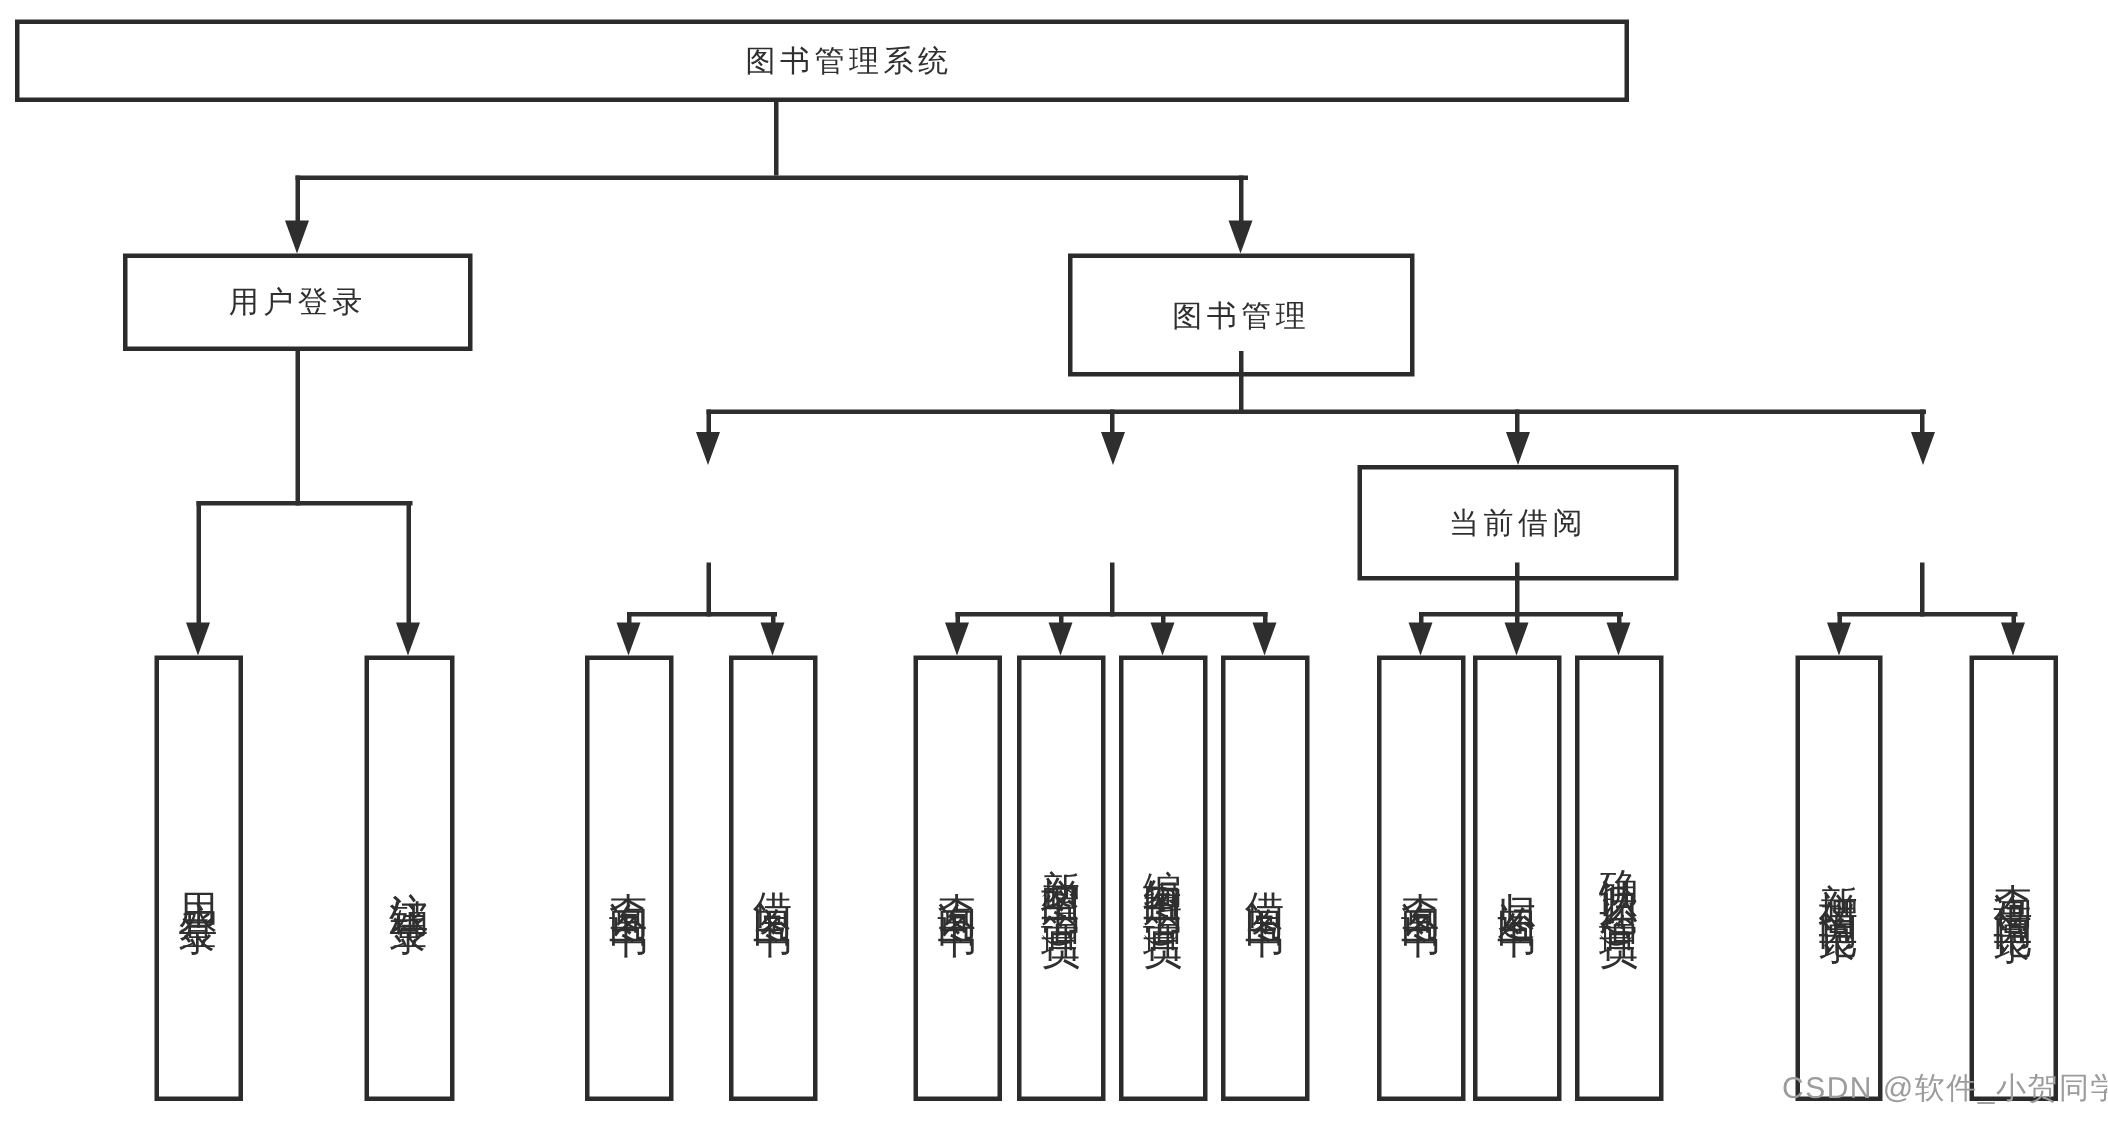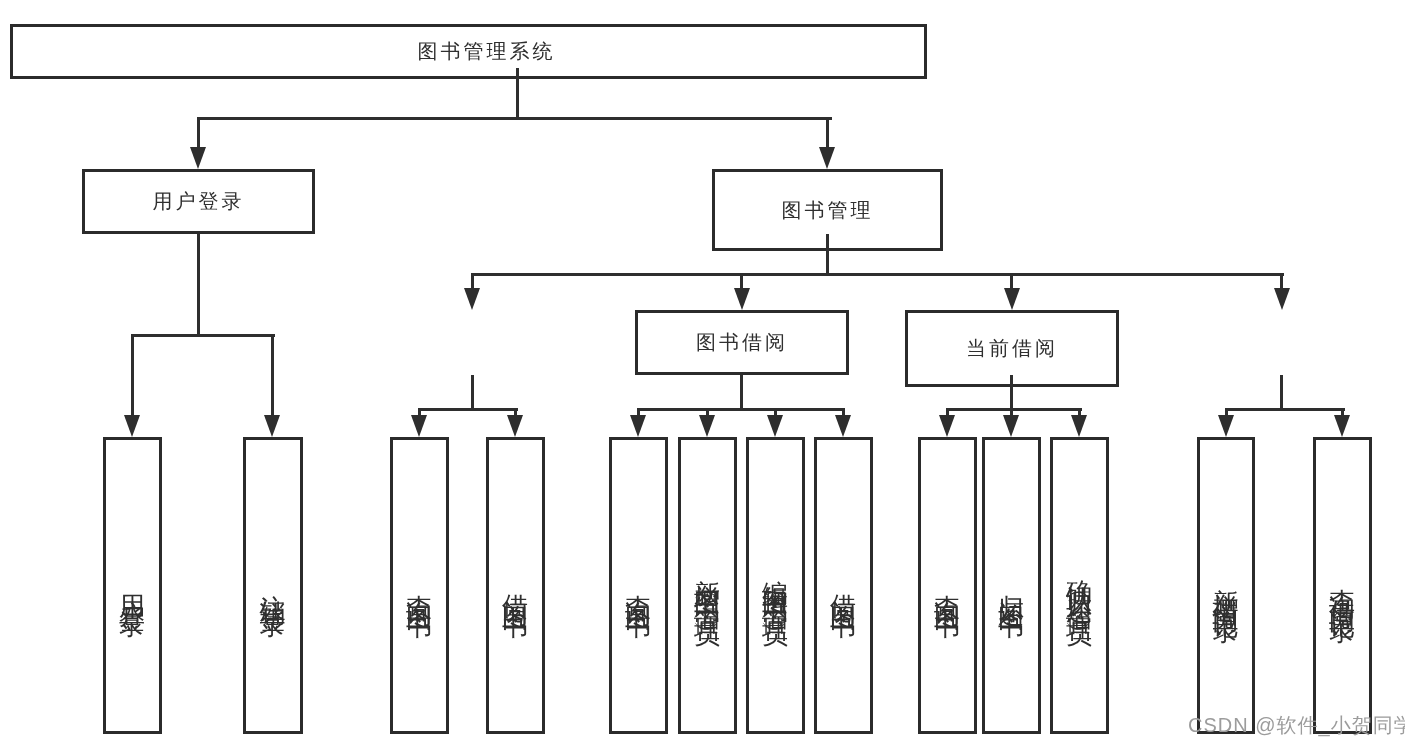--- a/index.html
+++ b/index.html
@@ -54,21 +54,21 @@
     color: #9c9c9c;
     z-index: 5;
     white-space: nowrap;
   }
 </style>
 </head>
 <body>
 
 <div id="canvas">
 
-  <div class="box" style="left:10px; top:24px; width:917px; height:55px;padding-left:36px;">
+  <div class="box" style="left:10px; top:13px; width:1076px; height:55px;padding-left:36px;">
     <span class="hlabel">图书管理系统</span>
   </div>
 
   <div class="line" style="left:516px; top:68px; width:3px; height:49px;"></div>
   <div class="line" style="left:197px; top:117px; width:635px; height:3px;"></div>
   <div class="line" style="left:197px; top:117px; width:3px; height:32px;"></div>
   <div class="arrow" style="left:190px; top:147px;"></div>
   <div class="line" style="left:826px; top:117px; width:3px; height:32px;"></div>
   <div class="arrow" style="left:819px; top:147px;"></div>
 
@@ -90,23 +90,20 @@
   <div class="line" style="left:471px; top:273px; width:813px; height:3px;"></div>
   <div class="line" style="left:471px; top:273px; width:3px; height:17px;"></div>
   <div class="arrow" style="left:464px; top:288px;"></div>
   <div class="line" style="left:740px; top:273px; width:3px; height:17px;"></div>
   <div class="arrow" style="left:734px; top:288px;"></div>
   <div class="line" style="left:1010px; top:273px; width:3px; height:17px;"></div>
   <div class="arrow" style="left:1004px; top:288px;"></div>
   <div class="line" style="left:1280px; top:273px; width:3px; height:17px;"></div>
   <div class="arrow" style="left:1274px; top:288px;"></div>
 
-  <div class="box" style="left:635px; top:310px; width:214px; height:65px;">
-    <span class="hlabel">图书借阅</span>
-  </div>
   <div class="box" style="left:905px; top:310px; width:214px; height:77px;">
     <span class="hlabel">当前借阅</span>
   </div>
 
   <div class="line" style="left:471px; top:375px; width:3px; height:36px;"></div>
   <div class="line" style="left:418px; top:408px; width:100px; height:3px;"></div>
   <div class="line" style="left:418px; top:408px; width:3px; height:9px;"></div>
   <div class="arrow" style="left:411px; top:415px;"></div>
   <div class="line" style="left:514px; top:408px; width:3px; height:9px;"></div>
   <div class="arrow" style="left:507px; top:415px;"></div>

